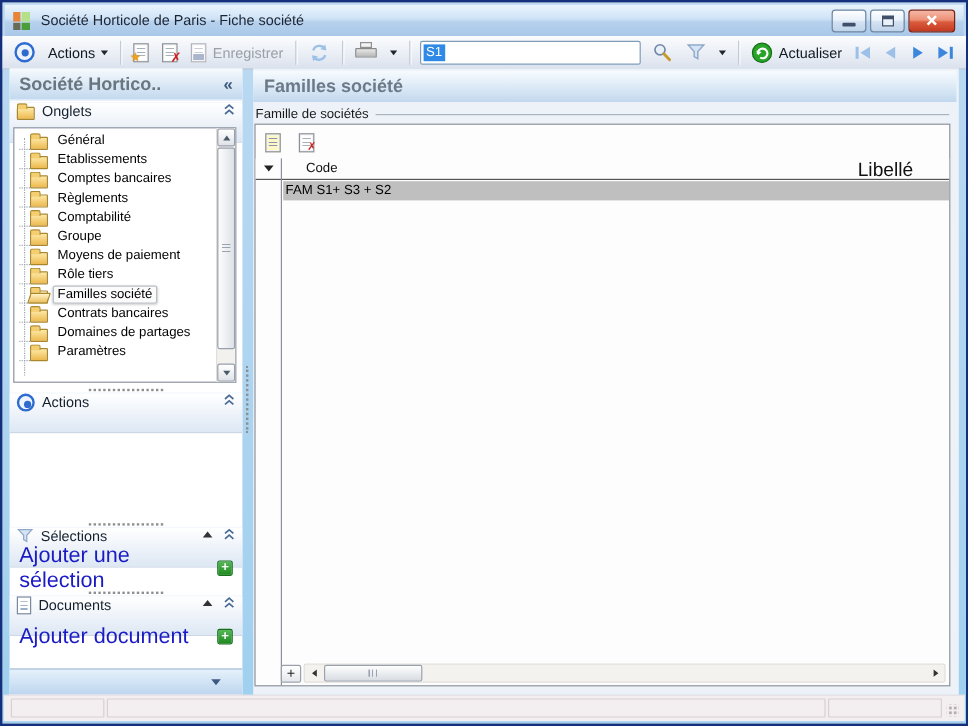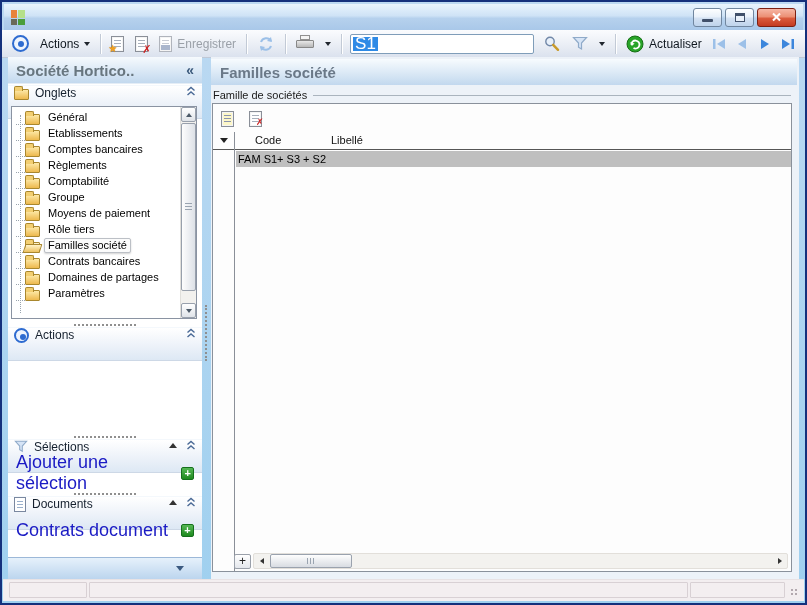--- a/index.html
+++ b/index.html
@@ -37,21 +37,21 @@
     background:repeating-linear-gradient(#a8b0bc 0 1px,transparent 1px 3px)}
   .mark-star{position:absolute;left:-4px;bottom:-3px;color:#f0a020;font-size:10px;line-height:10px;text-shadow:0 0 1px #b06c00}
   .mark-x{position:absolute;right:-4px;bottom:-4px;color:#cc2020;font-weight:700;font-size:11px;line-height:11px}
   .page.gray{border-color:#b0b4bc}
   .page.gray::before{background:repeating-linear-gradient(#c8ccd4 0 1px,transparent 1px 3px)}
   .page.gray::after{content:'';position:absolute;left:1px;bottom:1px;right:1px;height:5px;background:#aab6cc}
   .printer{width:18px;height:14px;position:relative;margin-top:3px}
   .printer .pp{position:absolute;left:4px;top:-3px;width:10px;height:5px;background:#f4f4f4;border:1px solid #909090}
   .printer .pb{position:absolute;left:0;top:2px;width:18px;height:8px;background:linear-gradient(#e8e8e8,#b8b8b8);border:1px solid #888;border-radius:1px}
   .search-box{width:184px;height:20px;border:1px solid #7f9db9;border-radius:2px;background:#fff;display:flex;align-items:center;padding:1px 2px;margin:0 2px}
-  .search-sel{background:#2e8ae6;color:#fff;padding:0 2px;font-size:17px;line-height:14px}
+  .search-sel{background:#2e8ae6;color:#fff;padding:0 2px;font-size:11px;line-height:14px}
   .nav{width:20px;height:22px;display:flex;align-items:center;justify-content:center}
 
   
   .sidebar{position:absolute;left:6px;top:55px;width:194px;height:522px;background:#fff;overflow:hidden}
   .splitter{position:absolute;left:200px;top:55px;width:9px;height:522px}
   .splitter::before{content:'';position:absolute;left:3px;top:248px;height:56px;border-left:2px dotted #8f8f8f}
   .main{position:absolute;left:209px;top:55px;width:588px;height:522px;background:#edf2f8}
 
   
   .side-hdr{position:absolute;top:0;left:0;right:0;height:27px;display:flex;align-items:center;padding:0 8px;
@@ -118,21 +118,21 @@
 
   .gridbox{position:absolute;top:46px;left:1px;right:7px;bottom:7px;border:1px solid #8a919b;background:#fdfdfd}
   .gtoolbar{position:absolute;top:3px;left:4px;height:24px;display:flex;gap:8px;align-items:center}
   .gicon{width:20px;height:20px;display:flex;align-items:center;justify-content:center}
   .page.note{background:#fdf7c8}
   .page.note::before{background:repeating-linear-gradient(#8a94b0 0 1px,transparent 1px 3px)}
   .ghdr{position:absolute;top:28px;left:0;right:0;height:18px;border-bottom:1px solid #565656;background:#fdfdfd}
   .gutter-caret{position:absolute;left:7px;top:6px;border-left:4px solid transparent;border-right:4px solid transparent;border-top:5px solid #222;width:0;height:0}
   .gutter-line{position:absolute;left:0;top:28px;bottom:0;width:22px;border-right:1px solid #8a8f98}
   .col-code{position:absolute;left:42px;top:2px;font-size:11px;color:#111}
-  .col-lib{position:absolute;left:118px;width:430px;top:2px;text-align:left;font-size:11px;color:#111}
+  .col-lib{position:absolute;left:118px;width:430px;top:2px;text-align:right;font-size:16px;color:#111}
   .grow{position:absolute;top:47px;left:23px;right:0;height:16px;background:#bfbfbf;display:flex}
   .cell-code{width:95px;padding-left:2px;line-height:16px;white-space:nowrap}
   .cell-lib{padding-left:2px;line-height:16px;white-space:nowrap}
 
   .gbottom{position:absolute;left:21px;right:3px;bottom:2px;height:16px;display:flex;align-items:center;gap:2px}
   .add-btn{width:17px;height:15px;border:1px solid #9aa0aa;border-radius:2px;background:linear-gradient(#fff,#e4e7ec);
     text-align:center;line-height:13px;font-size:12px;color:#222}
   .hscroll{flex:1;position:relative;height:16px;background:#f3f2ef;border:1px solid #e2dfda;border-radius:2px}
   .harrow{position:absolute;top:0;width:15px;height:14px;display:flex;align-items:center;justify-content:center}
   .harrow.l{left:0}.harrow.r{right:0}
@@ -157,20 +157,21 @@
 
 <div class="window">
 
   <div class="titlebar">
     <span class="app-icon">
       <span class="q1"></span>
         <span class="q2"></span>
         <span class="q3"></span>
         <span class="q4"></span>
     </span>
+    <span class="title-text">Société Horticole de Paris -  Fiche société</span>
     <div class="winbtns">
       <div class="winbtn">
           <span class="glyph-min"></span>
         </div>
       <div class="winbtn">
           <span class="glyph-max"></span>
         </div>
       <div class="winbtn close">
         <svg width="11" height="10" viewBox="0 0 11 10">
             <path d="M2 1.5 L9 8.5 M9 1.5 L2 8.5" stroke="#fff" stroke-width="2.1"></path>
@@ -423,21 +424,21 @@
       <span class="doc-ico"></span>
       <span class="panel-title">Documents</span>
       <span class="hdr-ctrls">
         <span class="tri up"></span>
         <svg width="10" height="10" viewBox="0 0 10 10">
           <path d="M1.5 4.5 L5 1.5 L8.5 4.5 M1.5 9 L5 6 L8.5 9" stroke="#4a6a96" fill="none" stroke-width="1.4"></path>
         </svg>
       </span>
     </div>
     <div class="link-row" style="top:463px">
-      <a class="side-link" href="#">Contrats document</a>
+      <a class="side-link" href="#">Ajouter document</a>
       <span class="plus-btn">+</span>
     </div>
 
     <div class="side-bottom">
       <span class="tri down"></span>
     </div>
   </div>
 
   <div class="splitter"></div>
 

